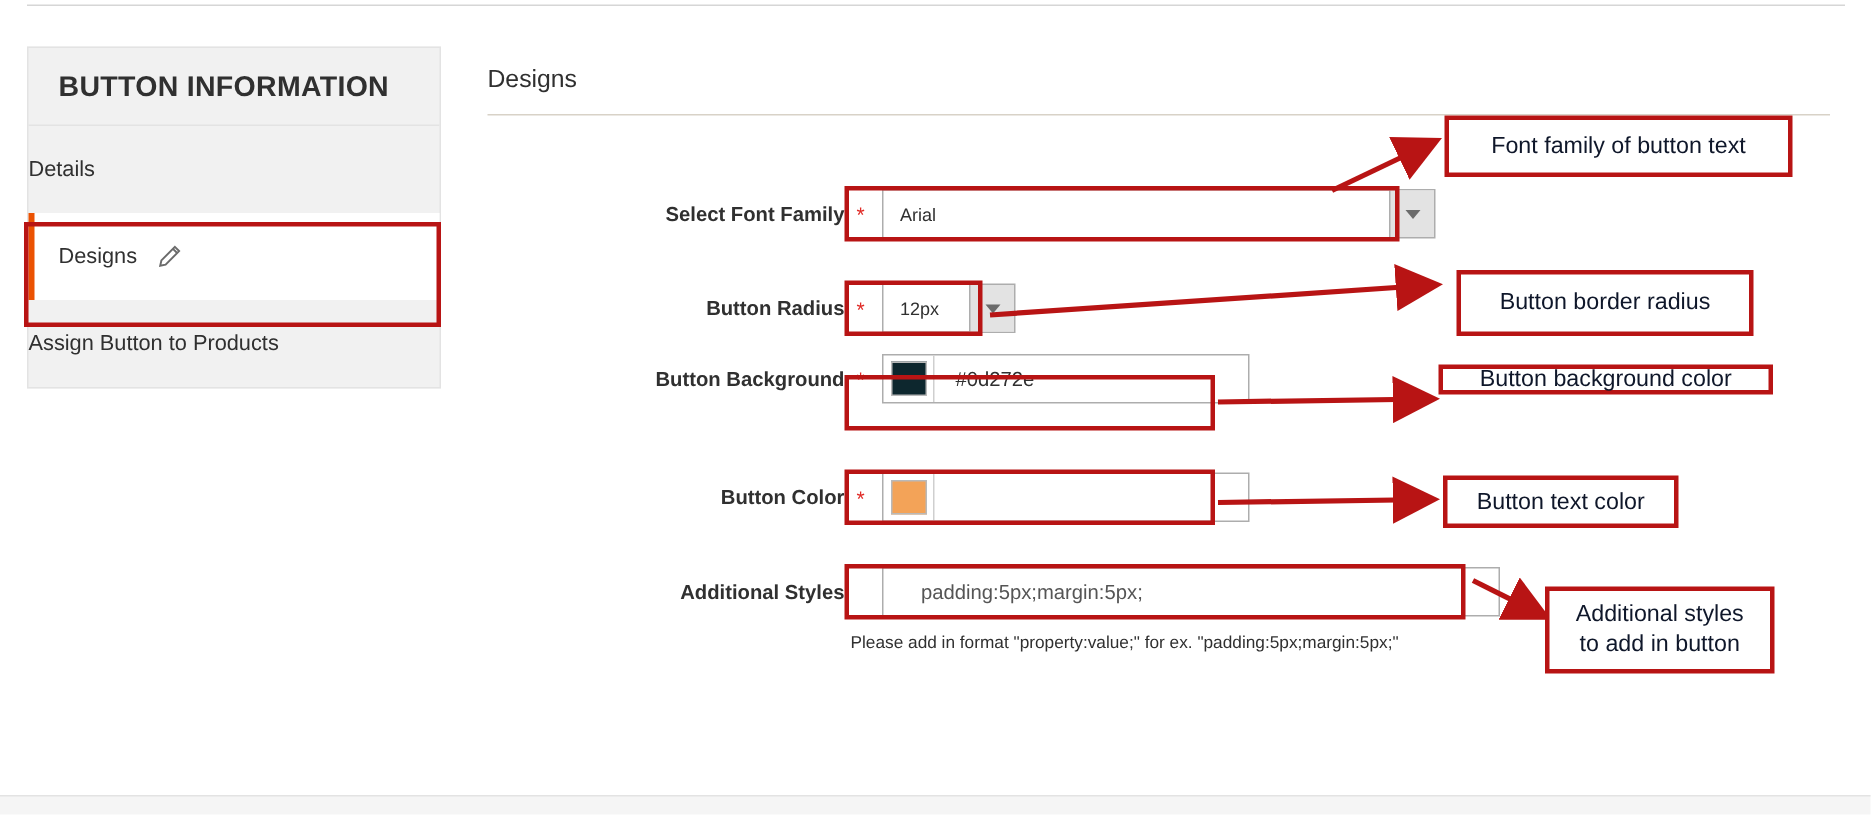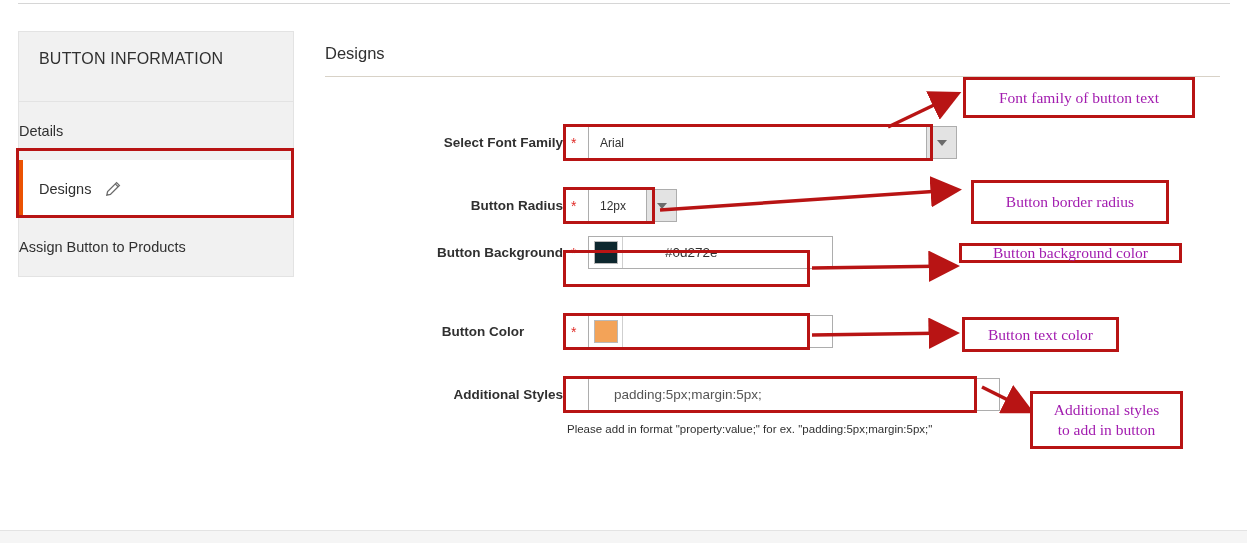--- a/index.html
+++ b/index.html
@@ -34,25 +34,25 @@
   
   .sidebar {
     position: absolute;
     left: 18px; top: 31px;
     width: 276px;
     background: #f1f1f1;
     border: 1px solid #e3e3e3;
     box-sizing: border-box;
   }
   .sidebar-header {
-    height: 70px;
+    height: 52px;
     line-height: 53px;
     padding-left: 20px;
-    font-size: 16px;
-    font-weight: normal;
+    font-size: 19px;
+    font-weight: bold;
     color: #303030;
     letter-spacing: .2px;
     border-bottom: 1px solid #e3e3e3;
     box-sizing: border-box;
   }
   .sidebar-item {
     height: 58px;
     display: flex;
     align-items: center;
     font-size: 14.5px;
@@ -141,21 +141,20 @@
   }
 
   
   .colorpick {
     display: flex;
     align-items: center;
     background: #ffffff;
     border: 1px solid #adadad;
     box-sizing: border-box;
     height: 33px;
-    gap: 28px;
   }
   .swatch-wrap {
     width: 34px;
     height: 100%;
     display: flex;
     align-items: center;
     justify-content: center;
     border-right: 1px solid #cfcfcf;
     box-sizing: border-box;
   }
@@ -188,30 +187,29 @@
     left: 567px; top: 423px;
     font-size: 11.5px;
     color: #303030;
   }
 
   
   .anno-box {
     position: absolute;
     border: 3px solid #b81414;
     background: #ffffff;
-    color: #a21caf;
+    color: #0f172a;
     display: flex;
     align-items: center;
     justify-content: center;
     box-sizing: border-box;
     font-size: 15.5px;
     line-height: 1.28;
     text-align: center;
     z-index: 6;
-    font-family: Liberation Serif, serif;
   }
   .hl-box {
     position: absolute;
     border: 3px solid #b81414;
     box-sizing: border-box;
     z-index: 5;
     pointer-events: none;
   }
   .arrow-layer {
     position: absolute;
@@ -284,21 +282,21 @@
     <div class="colorpick" style="width:245px;">
       <div class="swatch-wrap">
         <div class="swatch" id="sw-bg" style="background: rgb(13, 39, 46);"></div>
       </div>
       <div class="hexval">#0d272e</div>
     </div>
   </div>
 </div>
 
 <div class="form-row" style="left:403px; top:315px;">
-  <div class="f-label" style="width:160px;text-align:center;">Button Color</div>
+  <div class="f-label" style="width:160px;">Button Color</div>
   <div class="req" style="color: rgb(224, 43, 39);">*</div>
   <div class="f-control">
     <div class="colorpick" style="width:245px;">
       <div class="swatch-wrap">
         <div class="swatch" id="sw-fg" style="background: rgb(243, 163, 88);"></div>
       </div>
     </div>
   </div>
 </div>
 

